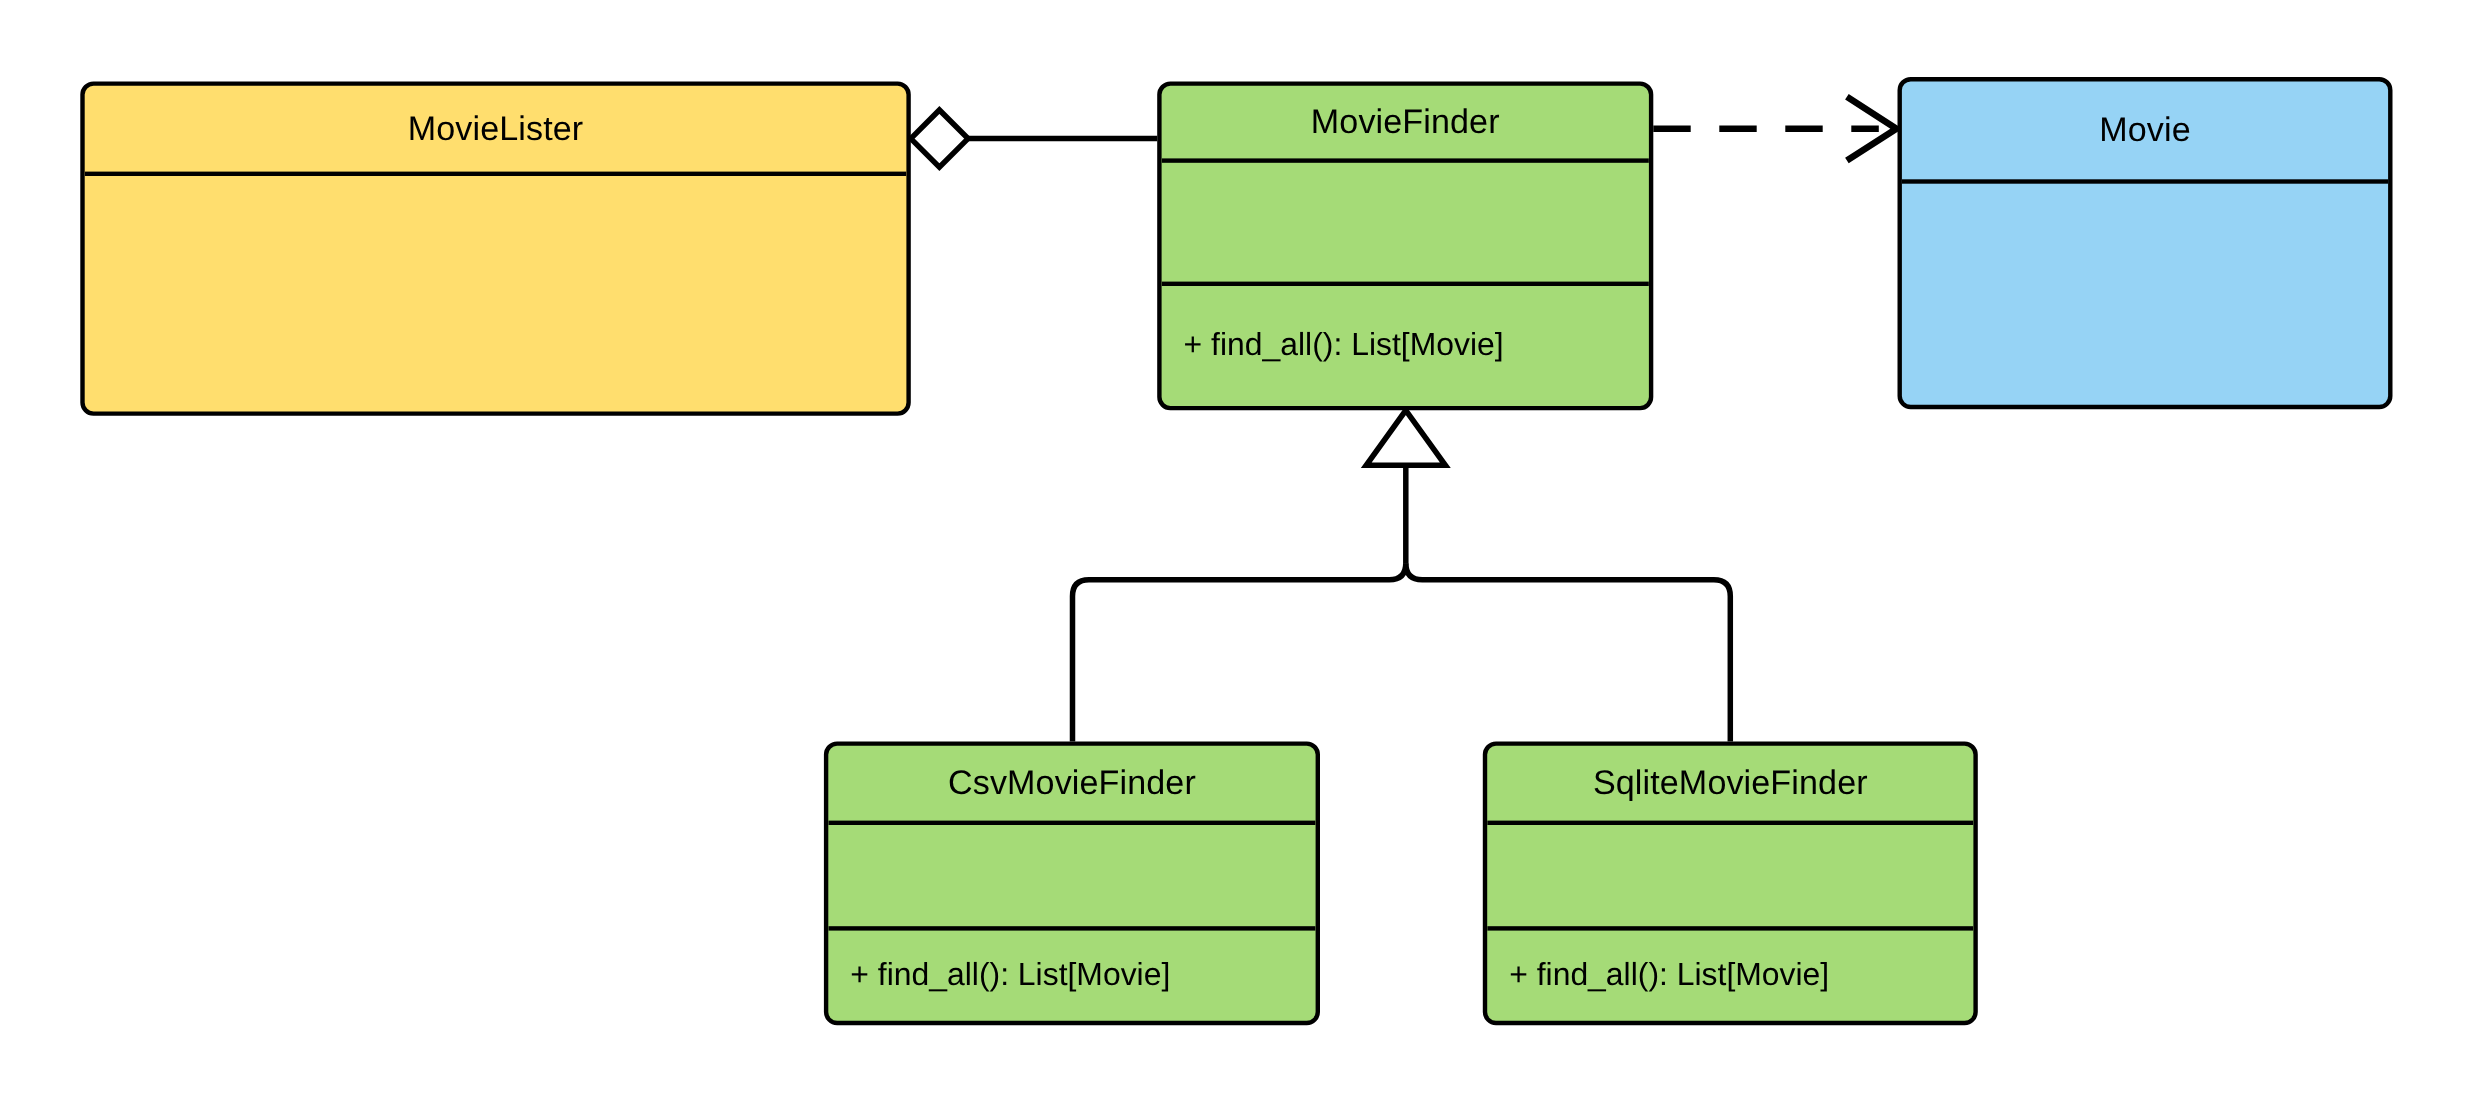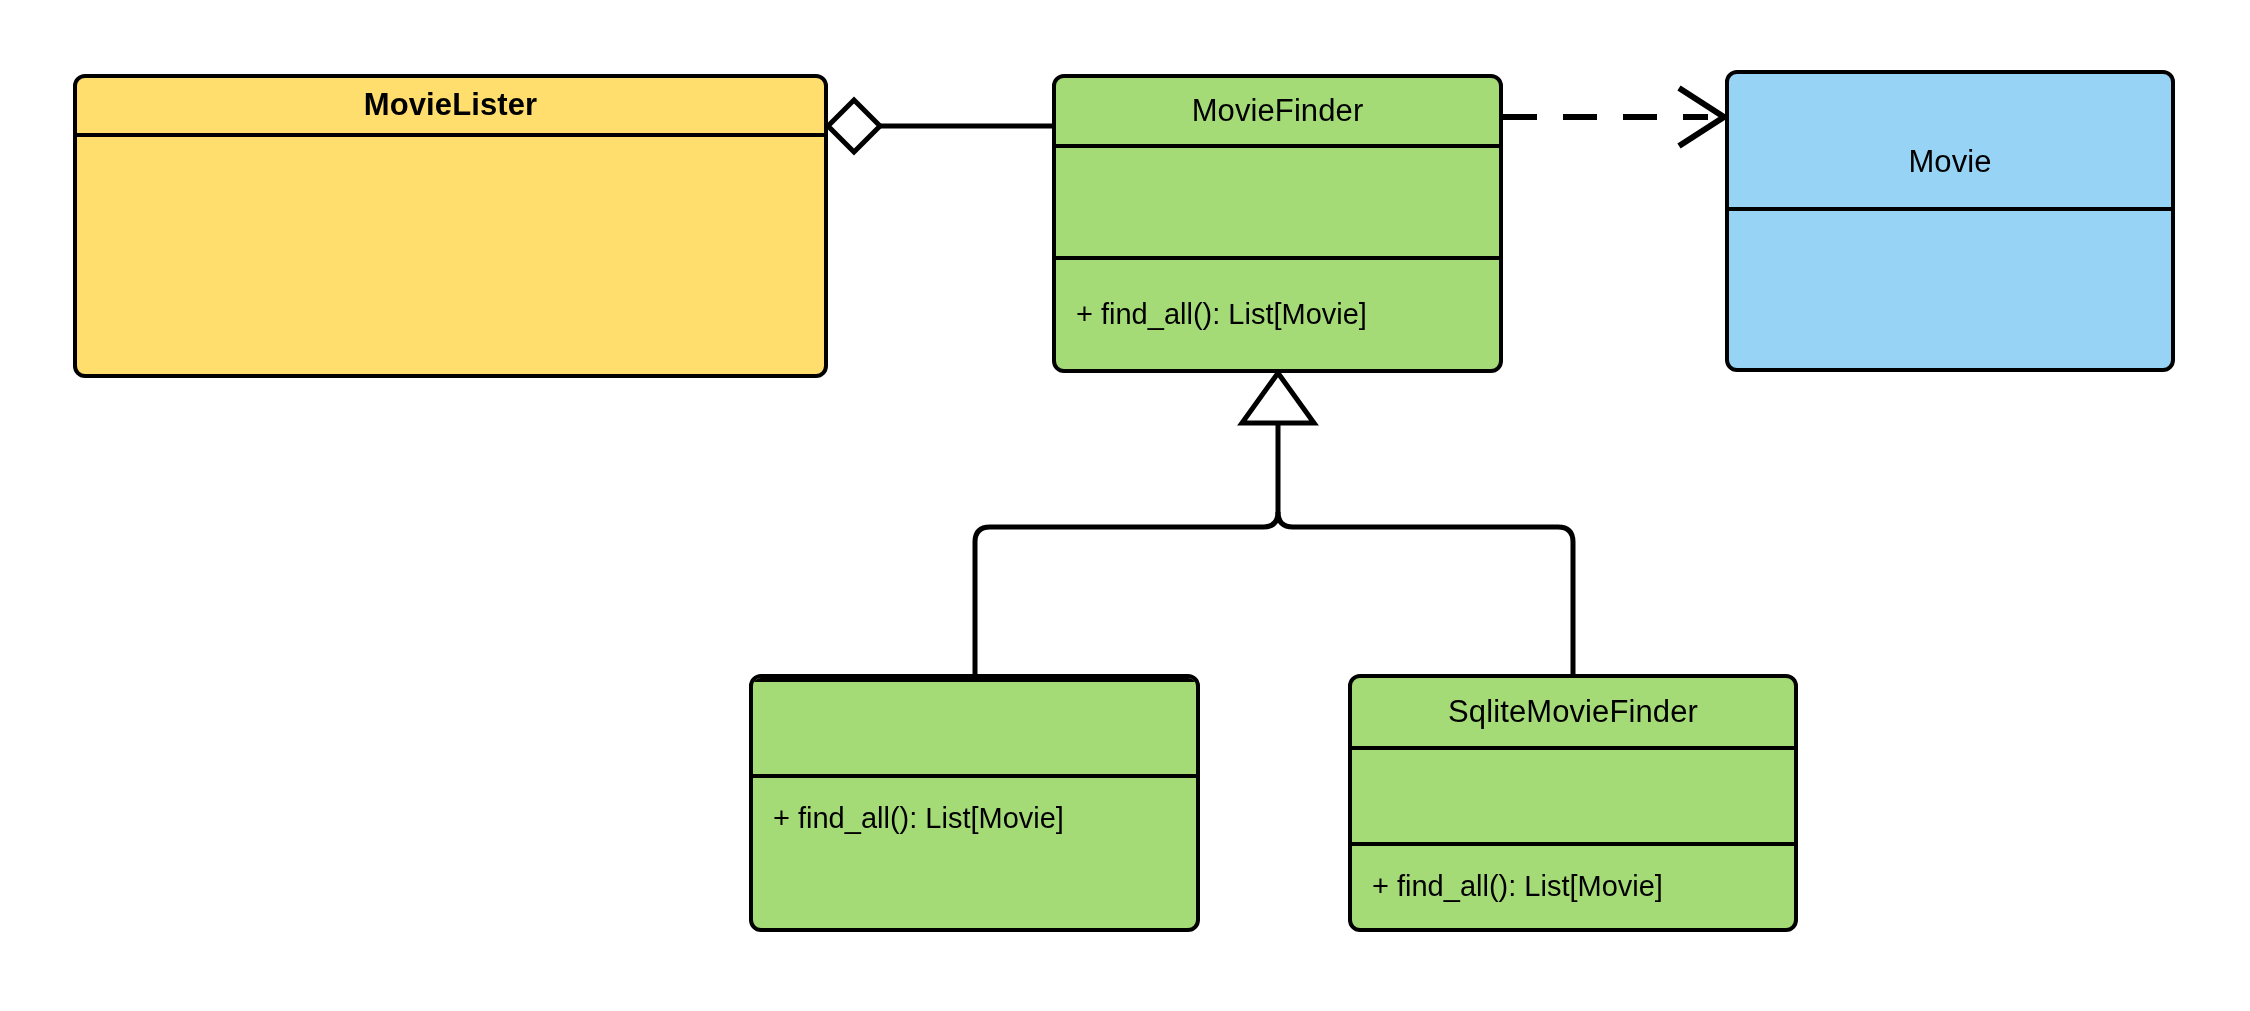--- a/index.html
+++ b/index.html
@@ -99,44 +99,47 @@
 
       <path d="M 1278 512 Q 1278 527 1263 527 L 990 527 Q 975 527 975 542 L 975 674" fill="none" stroke="#000000" stroke-width="5"></path>
 
       <path d="M 1278 512 Q 1278 527 1293 527 L 1558 527 Q 1573 527 1573 542 L 1573 674" fill="none" stroke="#000000" stroke-width="5"></path>
 
       <polygon points="1278,373 1314,423 1242,423" fill="#ffffff" stroke="#000000" stroke-width="5" stroke-linejoin="miter"></polygon>
     </g>
   </svg>
 
   <div class="uml-class fill-yellow" style="left:73px; top:74px; width:755px; height:304px;">
-    <div class="compartment comp-name" style="height:55px;font-weight:bold;">
+    <div class="compartment comp-name" style="height:78px;">
       <span class="class-title">MovieLister</span>
     </div>
     <div class="compartment comp-empty divider-top" style="height:96px;"></div>
   </div>
 
   <div class="uml-class fill-green" style="left:1052px; top:74px; width:451px; height:299px;">
     <div class="compartment comp-name" style="height:66px;">
       <span class="class-title">MovieFinder</span>
     </div>
     <div class="compartment comp-empty divider-top" style="height:112px;"></div>
     <div class="compartment comp-members divider-top" style="height:113px;">
       <div class="member-line">+ find_all(): List[Movie]</div>
     </div>
   </div>
 
   <div class="uml-class fill-blue" style="left:1725px; top:70px; width:450px; height:302px;">
-    <div class="compartment comp-name" style="height:89px;margin-top:44px;">
+    <div class="compartment comp-name" style="height:89px;">
       <span class="class-title">Movie</span>
     </div>
     <div class="compartment comp-empty divider-top" style="height:74px;"></div>
   </div>
 
   <div class="uml-class fill-green" style="left:749px; top:674px; width:451px; height:258px;">
+    <div class="compartment comp-name" style="height:68px;">
+      <span class="class-title">CsvMovieFinder</span>
+    </div>
     <div class="compartment comp-empty divider-top" style="height:96px;"></div>
     <div class="compartment comp-members divider-top" style="height:86px;">
       <div class="member-line">+ find_all(): List[Movie]</div>
     </div>
   </div>
 
   <div class="uml-class fill-green" style="left:1348px; top:674px; width:450px; height:258px;">
     <div class="compartment comp-name" style="height:68px;">
       <span class="class-title">SqliteMovieFinder</span>
     </div>

